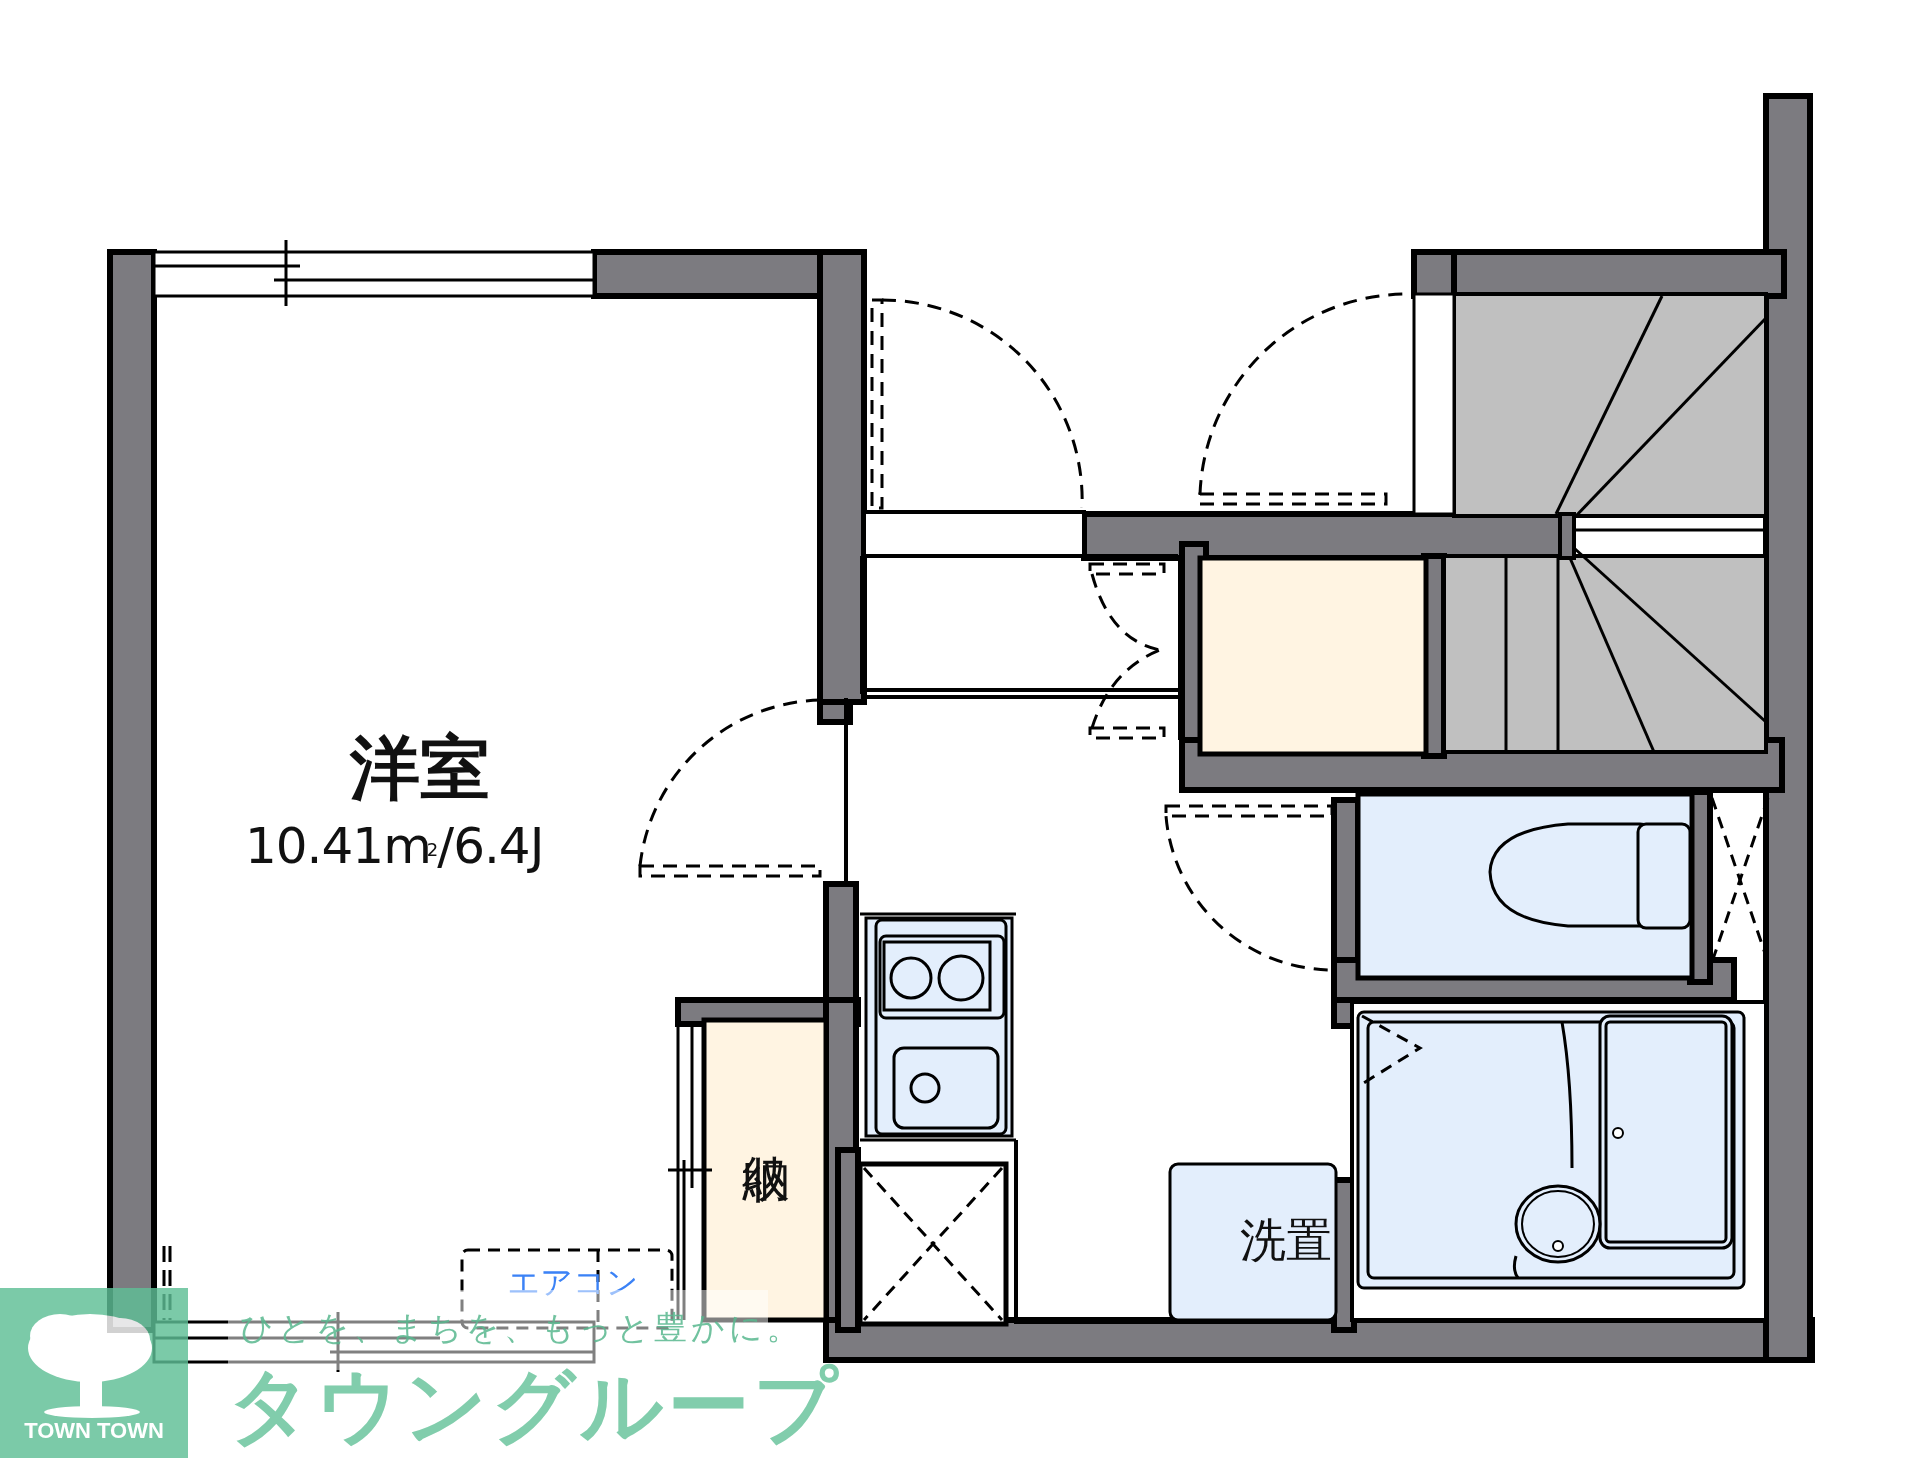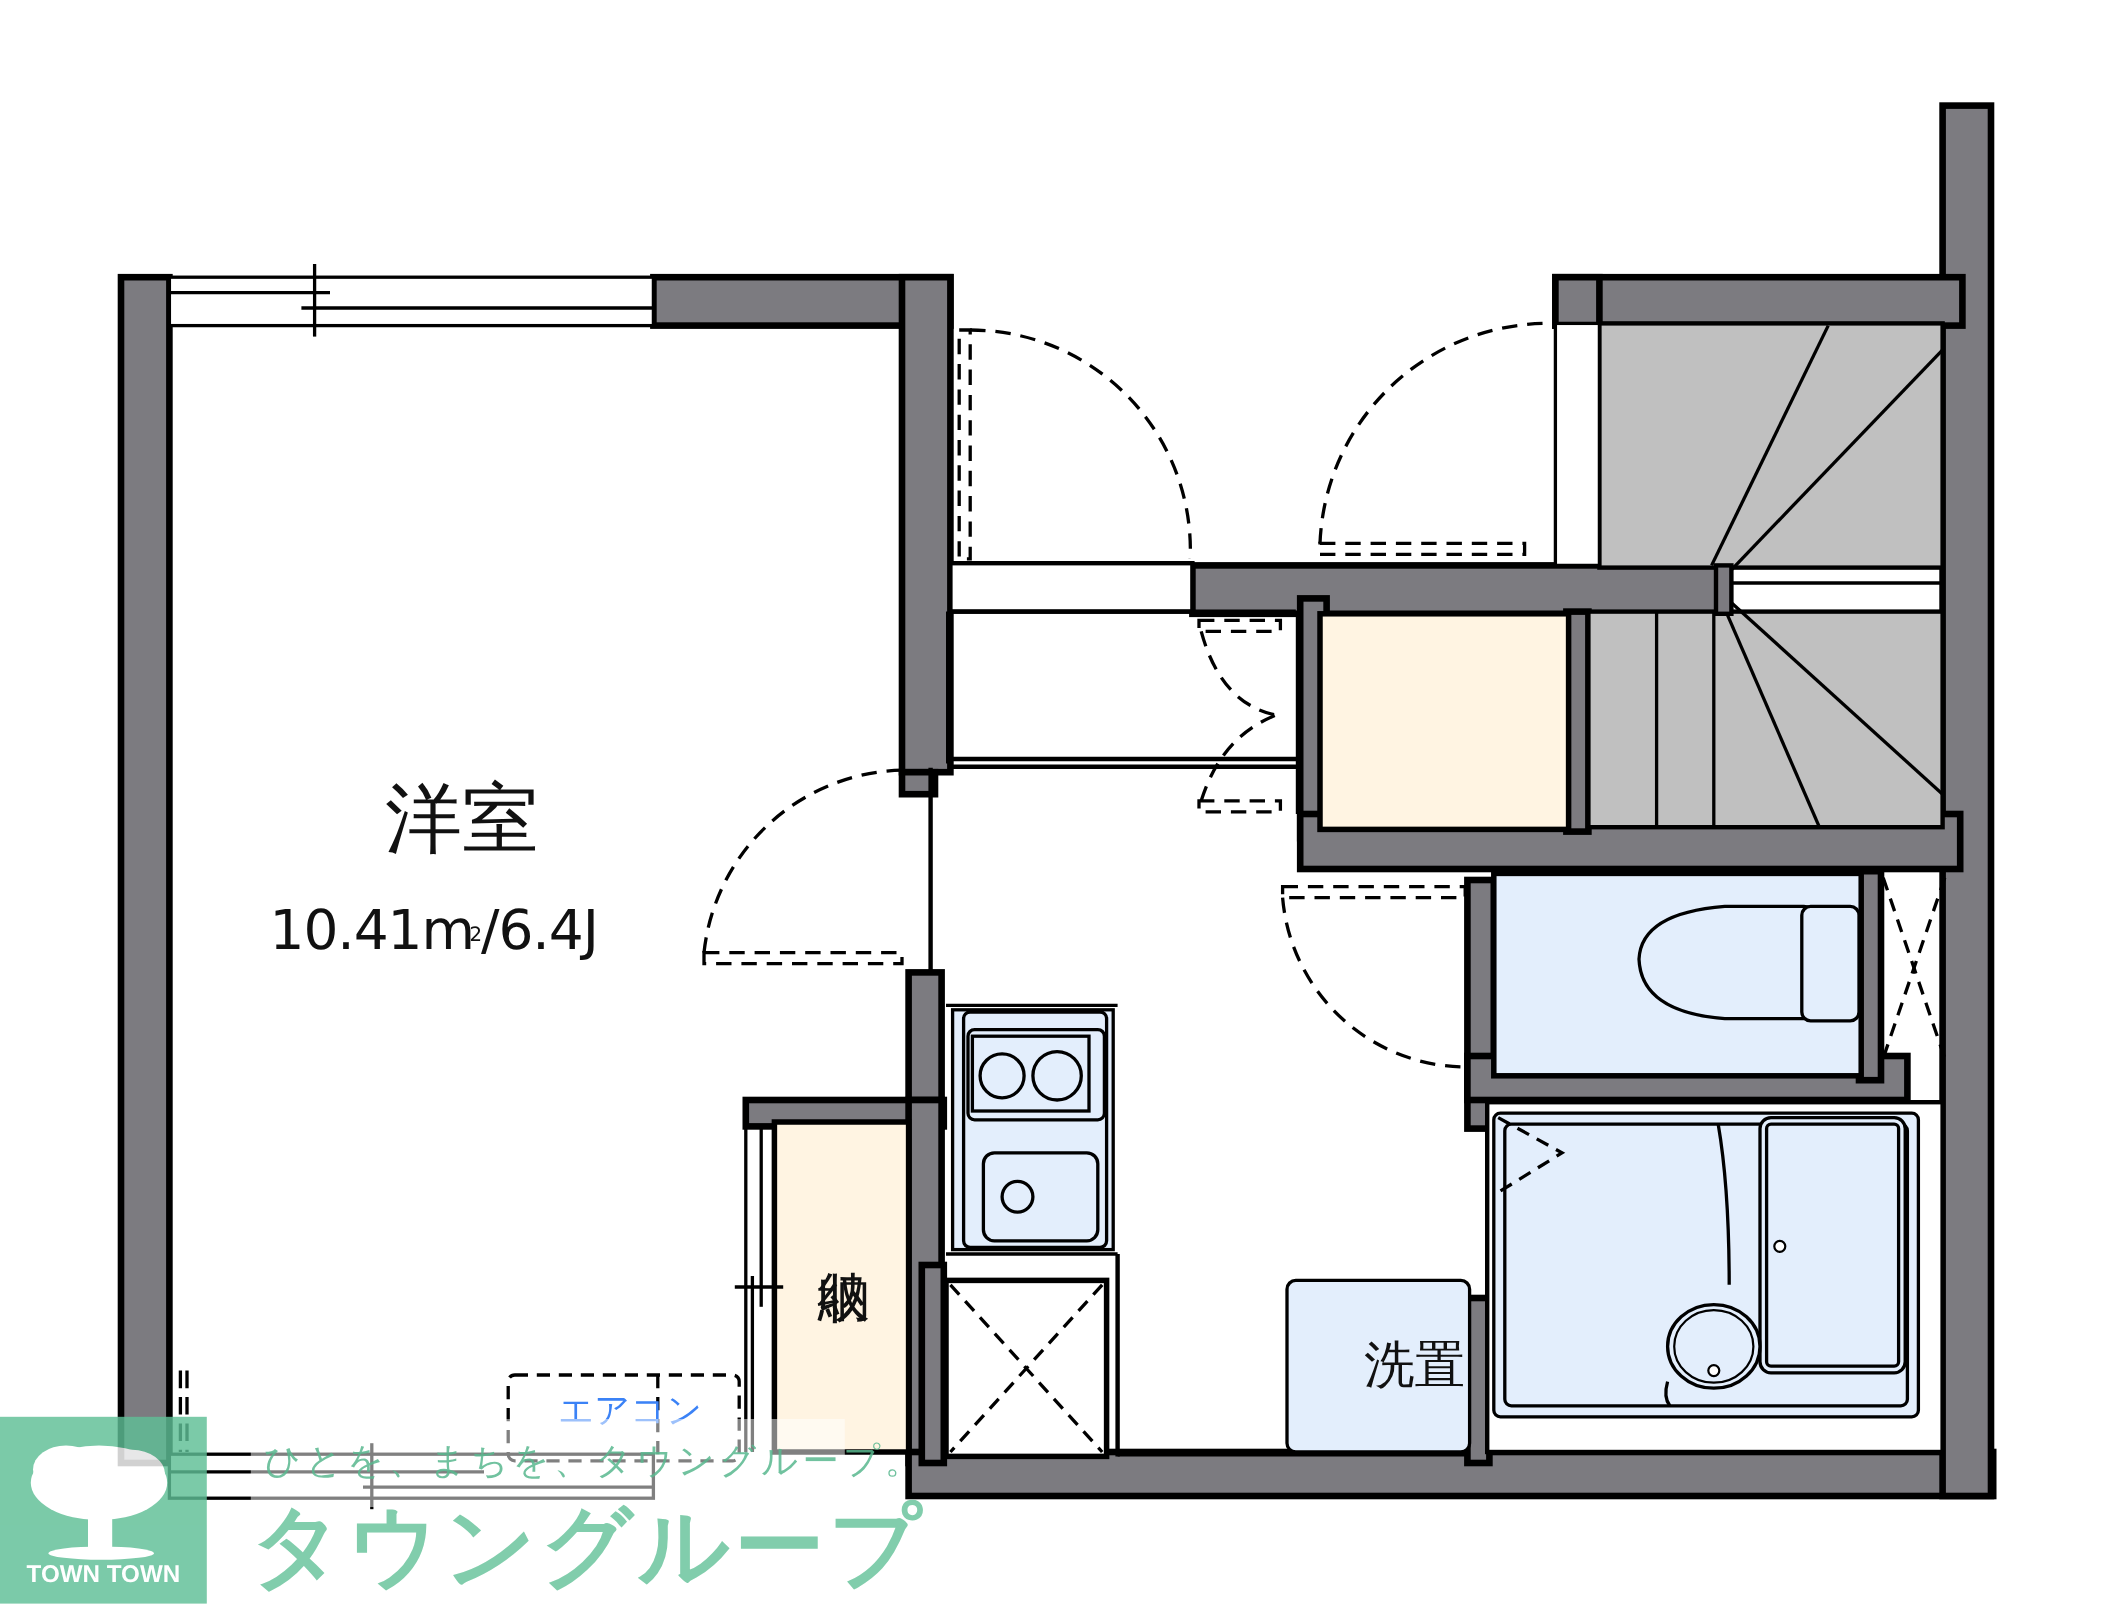--- a/index.html
+++ b/index.html
@@ -1,19 +1,19 @@
 <!DOCTYPE html>
 <html><head>
 <meta charset="utf-8">
 <style>
   html, body { margin:0; padding:0; background:#ffffff; }
   body { width:1920px; height:1458px; position:relative; overflow:hidden; font-family:"DejaVu Sans", sans-serif; }
   #plan { position:absolute; left:0; top:0; width:1920px; height:1458px; }
   .label { position:absolute; color:#111; font-family:"DejaVu Sans", sans-serif; white-space:nowrap; }
-  .room-name { left:330px; top:704px; width:180px; text-align:center; font-size:70px; line-height:80px; }
+  .room-name { left:330px; top:728px; width:180px; text-align:center; font-size:70px; line-height:80px;font-weight:bold; }
   .room-area { left:245px; top:816px; width:350px; font-size:50px; line-height:60px; letter-spacing:-1px; }
   .room-area sup { font-size:18px; vertical-align:top; position:relative; top:4px; margin-left:-4px; }
   .storage { left:726px; top:1118px; width:70px; text-align:center; font-size:48px; line-height:58px; writing-mode:vertical-rl; }
   .laundry { left:1172px; top:1212px; width:160px; text-align:right; font-size:46px; line-height:56px; }
   .aircon { left:473px; top:1262px; width:200px; text-align:center; font-size:32px; line-height:40px; color:#3b82f6; }
   .logo-box { position:absolute; left:0; top:1288px; width:188px; height:170px; background:#5fbf96; opacity:0.82; }
   .logo-text { position:absolute; left:4px; top:1418px; width:180px; text-align:center; color:#fff; font-family:"Liberation Sans", sans-serif; font-size:22px; font-weight:bold; }
   .slogan { position:absolute; left:240px; top:1306px; font-size:33px; color:#59b88f; opacity:0.85; letter-spacing:4px; }
   .brand { position:absolute; left:228px; top:1352px; font-size:82px; color:#6cc59e; opacity:0.85; letter-spacing:4px; font-weight:bold; }
   .slogan-bg { position:absolute; left:228px; top:1290px; width:540px; height:80px; background:rgba(255,255,255,0.5); }
@@ -201,14 +201,14 @@
     <g fill="#ffffff">
       <ellipse cx="90" cy="60" rx="62" ry="34"></ellipse>
       <ellipse cx="60" cy="48" rx="30" ry="22"></ellipse>
       <ellipse cx="120" cy="52" rx="30" ry="22"></ellipse>
       <rect x="80" y="72" width="22" height="52"></rect>
       <ellipse cx="92" cy="124" rx="48" ry="6"></ellipse>
     </g>
   </svg>
 </div>
 <div class="logo-text">TOWN TOWN</div>
-<div class="slogan">ひとを、まちを、タウングループ。</div>
+<div class="slogan">ひとを、まちを、もっと豊かに。</div>
 <div class="brand">タウングループ</div>
 
 </body></html>

